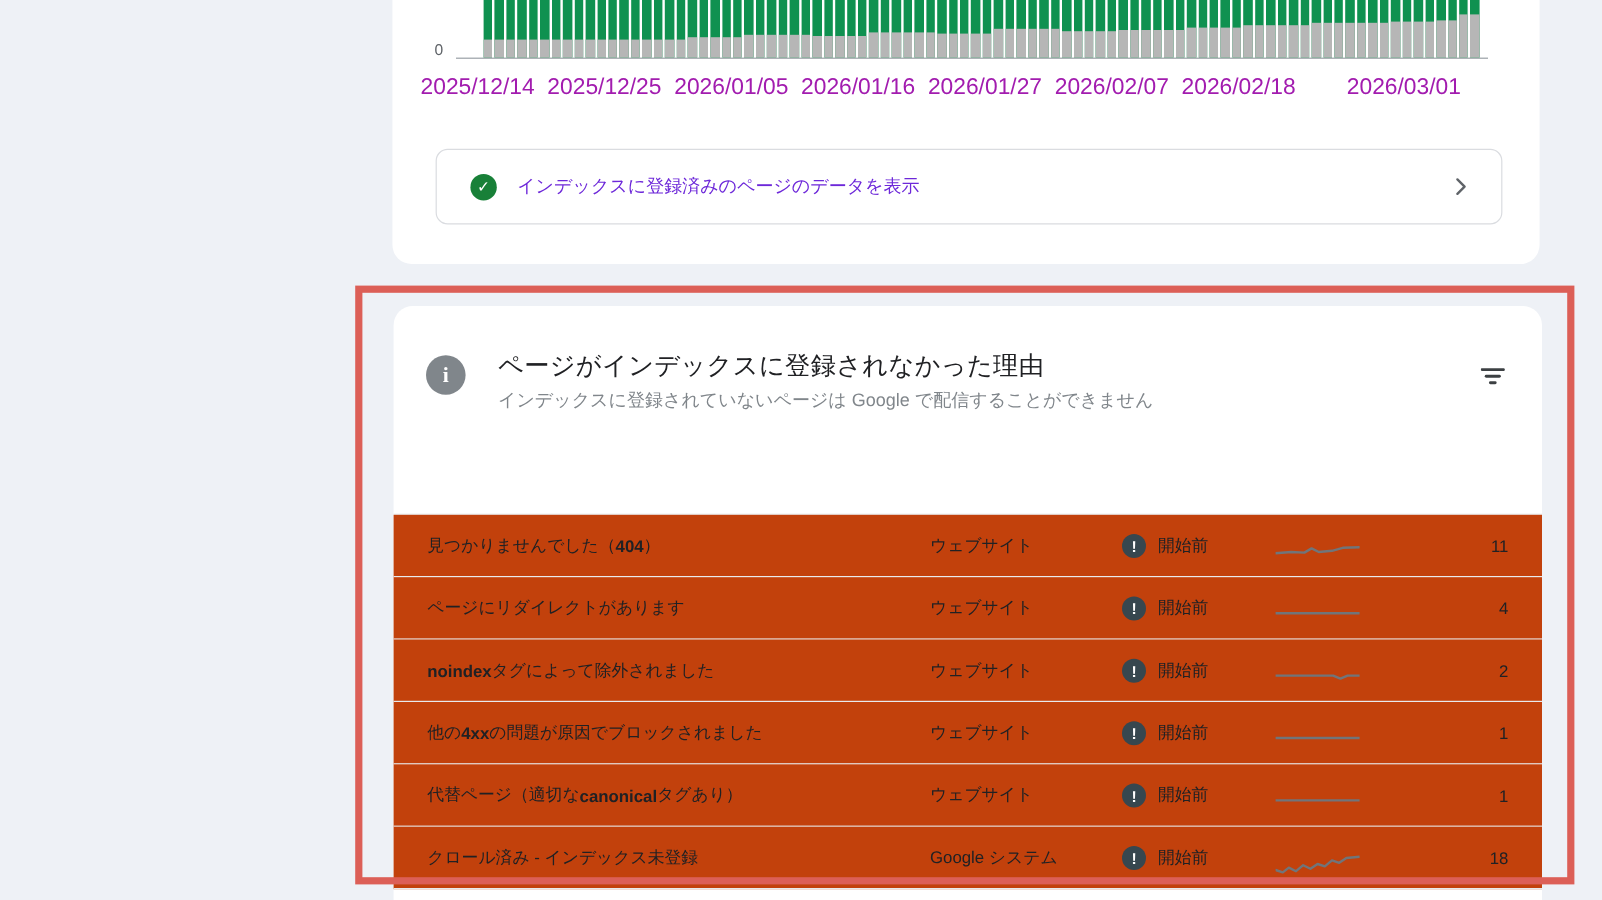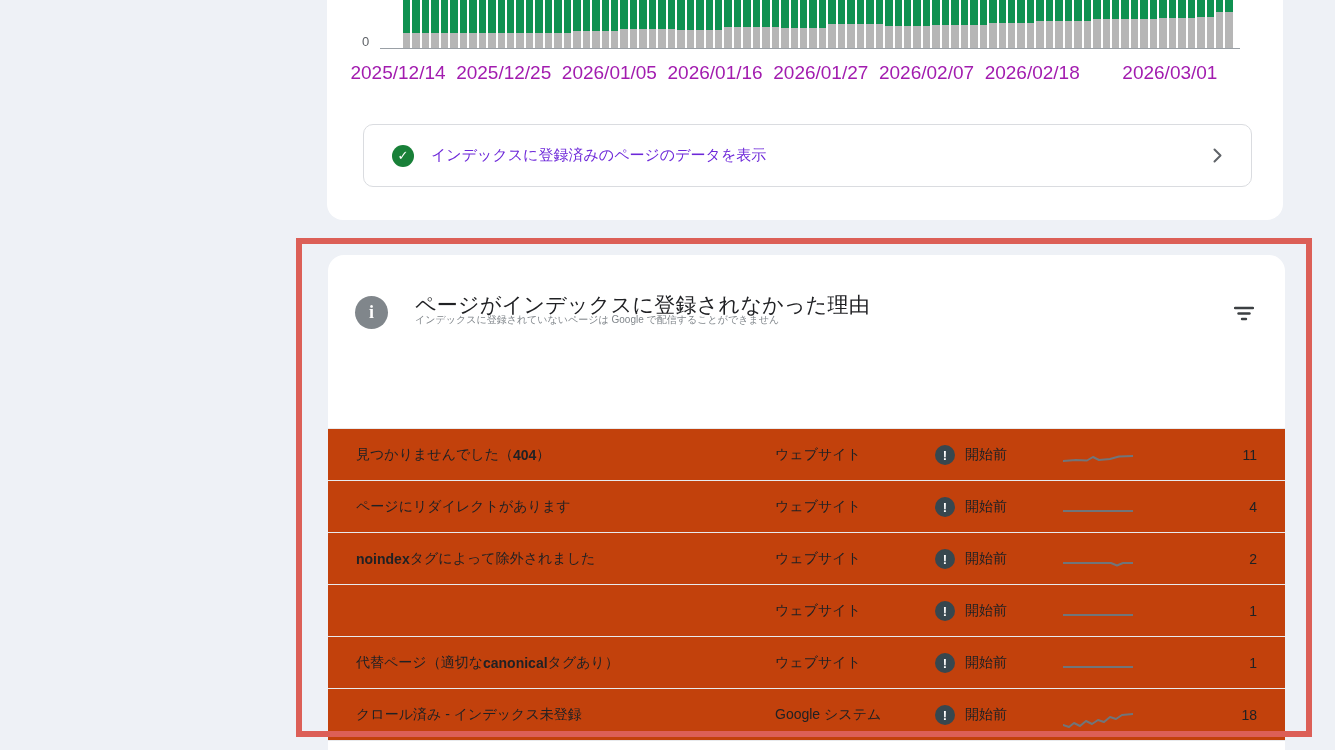--- a/index.html
+++ b/index.html
@@ -22,21 +22,21 @@
 
   
   .banner { position:absolute; left:36px; top:150px; width:889px; height:63px; border:1px solid #dadce0; border-radius:10px; display:flex; align-items:center; padding:0 28px; cursor:pointer; background:#fff; }
   .check-circle { width:22px; height:22px; border-radius:50%; background:var(--banner-check-green); color:#fff; font-size:13px; font-weight:bold; display:flex; align-items:center; justify-content:center; flex:0 0 auto; }
   .banner-label { margin-left:17px; font-size:15px; color:#6d28d9; }
   .banner-chevron { margin-left:auto; display:flex; }
 
   
   .info-circle { position:absolute; left:27px; top:41px; width:33px; height:33px; border-radius:50%; background:var(--text-secondary); color:#fff; display:flex; align-items:center; justify-content:center; font-size:18px; font-weight:bold; font-family:"Liberation Serif",serif; }
   .r-title { position:absolute; left:87px; top:36px; font-size:21px; color:var(--text-primary); letter-spacing:.3px; }
-  .r-subtitle { position:absolute; left:87px; top:58px; font-size:10px; color:var(--text-secondary); }
+  .r-subtitle { position:absolute; left:87px; top:69px; font-size:15px; color:var(--text-secondary); }
   .filter-btn { position:absolute; left:902px; top:44px; width:28px; height:28px; display:flex; align-items:center; justify-content:center; cursor:pointer; }
 
   
   .thead { position:absolute; left:0; top:128px; width:957px; height:45px; }
   .thead .cell { position:absolute; top:6px; font-size:13px; color:var(--text-secondary); display:flex; align-items:center; gap:8px; }
   .th-reason { left:28px; }
   .th-source { left:447px; }
   .th-valid  { left:600px; color:#3c4043 !important; font-weight:bold; }
   .sort-arrow { font-size:15px; color:#202124; font-weight:bold; }
   .th-trend { left:735px; }
@@ -413,20 +413,25 @@
             <span>開始前</span>
           </div>
           <div class="cell c-trend">
             <svg width="70" height="30" viewBox="0 0 70 30">
               <polyline points="0,19 48,19 54,21.5 60,19 70,19" fill="none" stroke="#70757a" stroke-width="2" stroke-linecap="round" stroke-linejoin="round"></polyline>
             </svg>
           </div>
           <div class="cell c-pages">2</div>
         </div>
         <div class="trow">
+          <div class="cell c-reason">
+            <span>他の </span>
+            <b>4xx</b>
+            <span> の問題が原因でブロックされました</span>
+          </div>
           <div class="cell c-source">ウェブサイト</div>
           <div class="cell c-valid">
             <span class="excl-circle">!</span>
             <span>開始前</span>
           </div>
           <div class="cell c-trend">
             <svg width="70" height="30" viewBox="0 0 70 30">
               <polyline points="0,19 70,19" fill="none" stroke="#70757a" stroke-width="2" stroke-linecap="round" stroke-linejoin="round"></polyline>
             </svg>
           </div>

